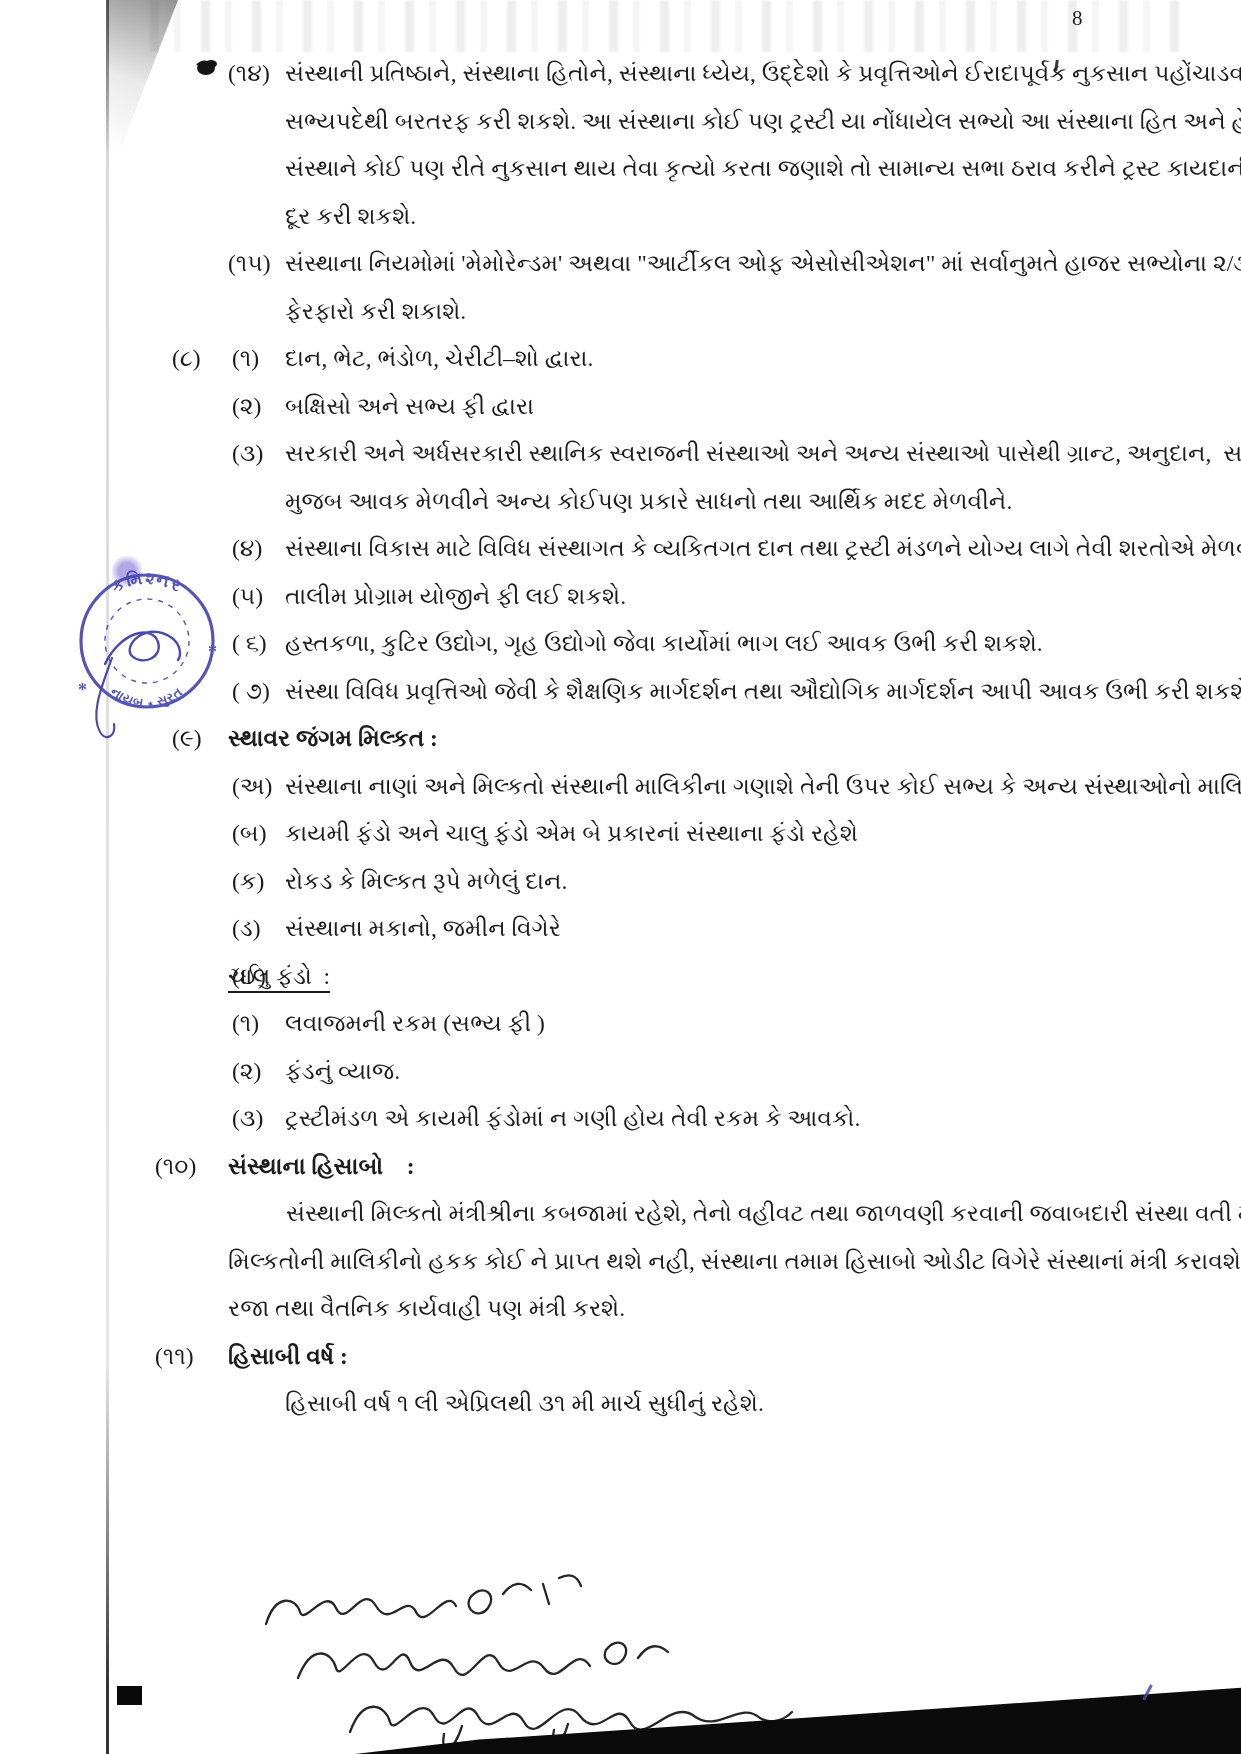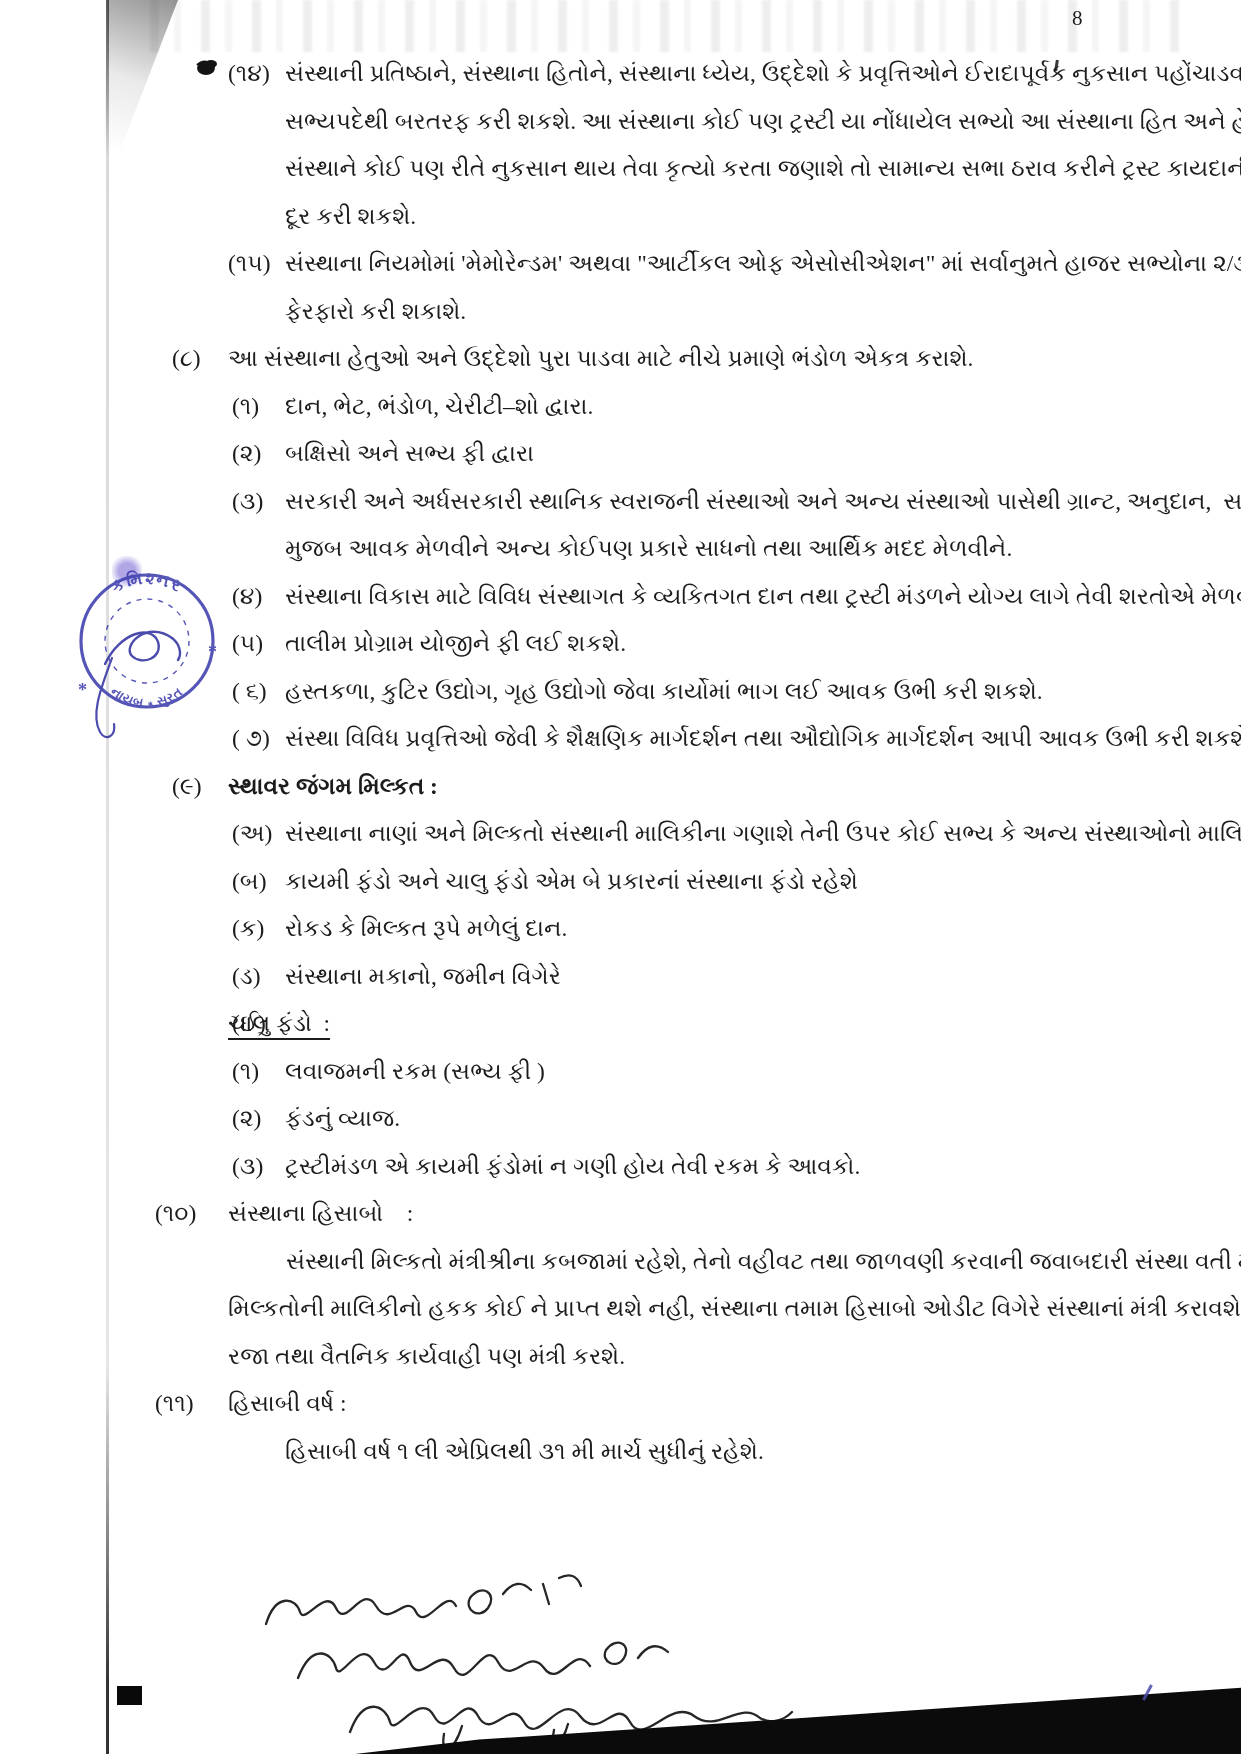--- a/index.html
+++ b/index.html
@@ -12,21 +12,21 @@
 
   
   .content{
     position:absolute;left:0;top:50px;width:1103px;
     font-size:23.5px;line-height:47.5px;
   }
   .row{position:relative;white-space:pre;}
   .row .num{position:absolute;top:0;}
   .r-item .num{left:228px}        .r-item .txt{margin-left:285px}
   .r-head .num{left:172px}        .r-head .txt{margin-left:228px;font-weight:bold}
-  .r-head0 .num{left:155px}       .r-head0 .txt{margin-left:228px;font-weight:normal}
+  .r-head0 .num{left:155px}       .r-head0 .txt{margin-left:228px;font-weight:bold}
   .r-sub .num{left:232px}         .r-sub .txt{margin-left:285px}
   .r-para .txt{margin-left:228px}
   .r-para-indent .txt{margin-left:228px;text-indent:58px}
   .r-para-deep .txt{margin-left:285px}
   .r-subhead .txt{margin-left:228px;font-weight:normal;text-decoration:underline;text-underline-offset:7px}
 
   
   .pagenum{position:absolute;left:1072px;top:6px;font-size:21px;letter-spacing:1px;}
 
   
@@ -82,21 +82,20 @@
   </svg>
 
   <div class="content" id="content">
       <div class="row r-item"><span class="num">(૧૪)</span><div class="txt">સંસ્થાની પ્રતિષ્ઠાને, સંસ્થાના હિતોને, સંસ્થાના ધ્યેય, ઉદ્દેશો કે પ્રવૃત્તિઓને ઈરાદાપૂર્વક નુકસાન પહોંચાડવા અંગે સામાન્ય સભાના
 સભ્યપદેથી બરતરફ કરી શકશે. આ સંસ્થાના કોઈ પણ ટ્રસ્ટી યા નોંધાયેલ સભ્યો આ સંસ્થાના હિત અને હેતુ વિરૂધ્ધ કાર્ય કરતા જણાશે યા
 સંસ્થાને કોઈ પણ રીતે નુકસાન થાય તેવા કૃત્યો કરતા જણાશે તો સામાન્ય સભા ઠરાવ કરીને ટ્રસ્ટ કાયદાની જોગવાઈ મુજબ તેવી વ્યકિતને
 દૂર કરી શકશે.</div></div>
       <div class="row r-item"><span class="num">(૧૫)</span><div class="txt">સંસ્થાના નિયમોમાં 'મેમોરેન્ડમ' અથવા "આર્ટીકલ ઓફ એસોસીએશન" માં સર્વાનુમતે હાજર સભ્યોના ૨/૩ સભ્યોની હાજરીમાં જરૂરી
 ફેરફારો કરી શકાશે.</div></div>
       <div class="row r-head"><span class="num">(૮)</span></div>
-      <div class="row r-para"><div class="txt">આ સંસ્થાના હેતુઓ અને ઉદ્દેશો પુરા પાડવા માટે નીચે પ્રમાણે ભંડોળ એકત્ર કરાશે.</div></div>
       <div class="row r-sub"><span class="num">(૧)</span><div class="txt">દાન, ભેટ, ભંડોળ, ચેરીટી–શો દ્વારા.</div></div>
       <div class="row r-sub"><span class="num">(૨)</span><div class="txt">બક્ષિસો અને સભ્ય ફી દ્વારા</div></div>
       <div class="row r-sub"><span class="num">(૩)</span><div class="txt">સરકારી અને અર્ધસરકારી સ્થાનિક સ્વરાજની સંસ્થાઓ અને અન્ય સંસ્થાઓ પાસેથી ગ્રાન્ટ, અનુદાન,  સબસીડી તથા તેવી સંસ્થાના નિયમો
 મુજબ આવક મેળવીને અન્ય કોઈપણ પ્રકારે સાધનો તથા આર્થિક મદદ મેળવીને.</div></div>
       <div class="row r-sub"><span class="num">(૪)</span><div class="txt">સંસ્થાના વિકાસ માટે વિવિધ સંસ્થાગત કે વ્યકિતગત દાન તથા ટ્રસ્ટી મંડળને યોગ્ય લાગે તેવી શરતોએ મેળવી શકાશે.</div></div>
       <div class="row r-sub"><span class="num">(૫)</span><div class="txt">તાલીમ પ્રોગ્રામ યોજીને ફી લઈ શકશે.</div></div>
       <div class="row r-sub"><span class="num">( ૬)</span><div class="txt">હસ્તકળા, કુટિર ઉદ્યોગ, ગૃહ ઉદ્યોગો જેવા કાર્યોમાં ભાગ લઈ આવક ઉભી કરી શકશે.</div></div>
       <div class="row r-sub"><span class="num">( ૭)</span><div class="txt">સંસ્થા વિવિધ પ્રવૃત્તિઓ જેવી કે શૈક્ષણિક માર્ગદર્શન તથા ઔદ્યોગિક માર્ગદર્શન આપી આવક ઉભી કરી શકશે.</div></div>
       <div class="row r-head"><span class="num">(૯)</span><div class="txt">સ્થાવર જંગમ મિલ્કત :</div></div>
       <div class="row r-sub"><span class="num">(અ)</span><div class="txt">સંસ્થાના નાણાં અને મિલ્કતો સંસ્થાની માલિકીના ગણાશે તેની ઉપર કોઈ સભ્ય કે અન્ય સંસ્થાઓનો માલિકી હકક રહેશે નહી.</div></div>

